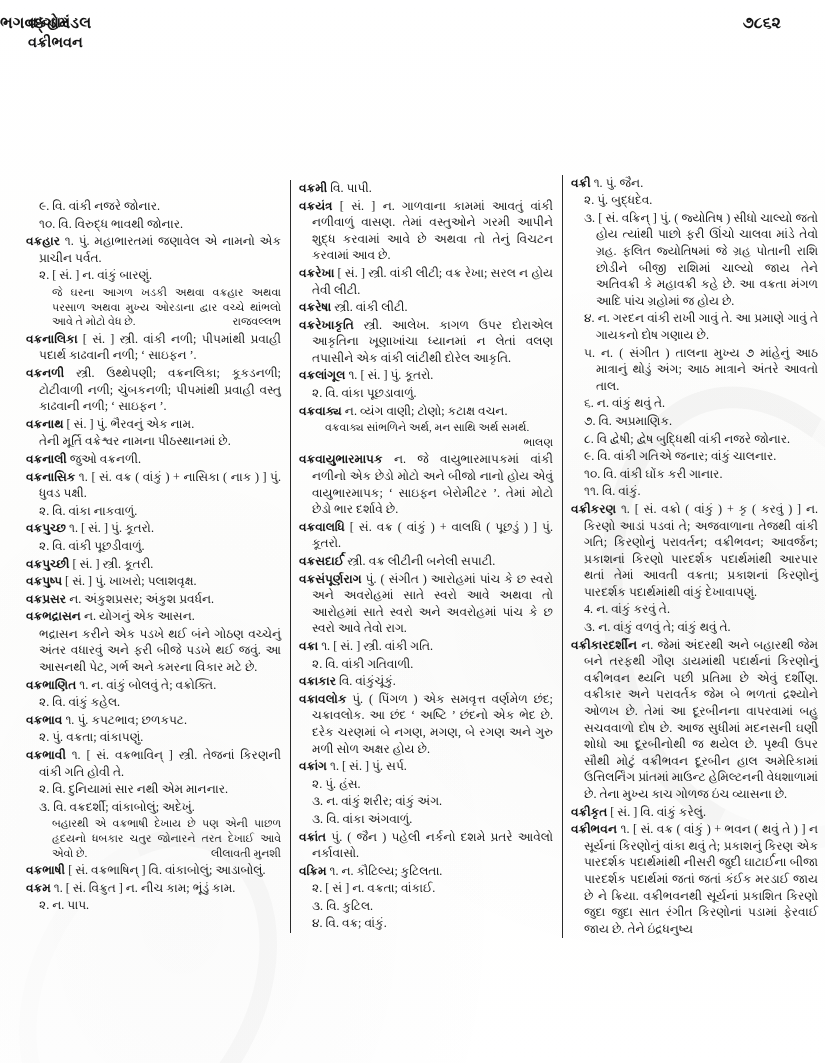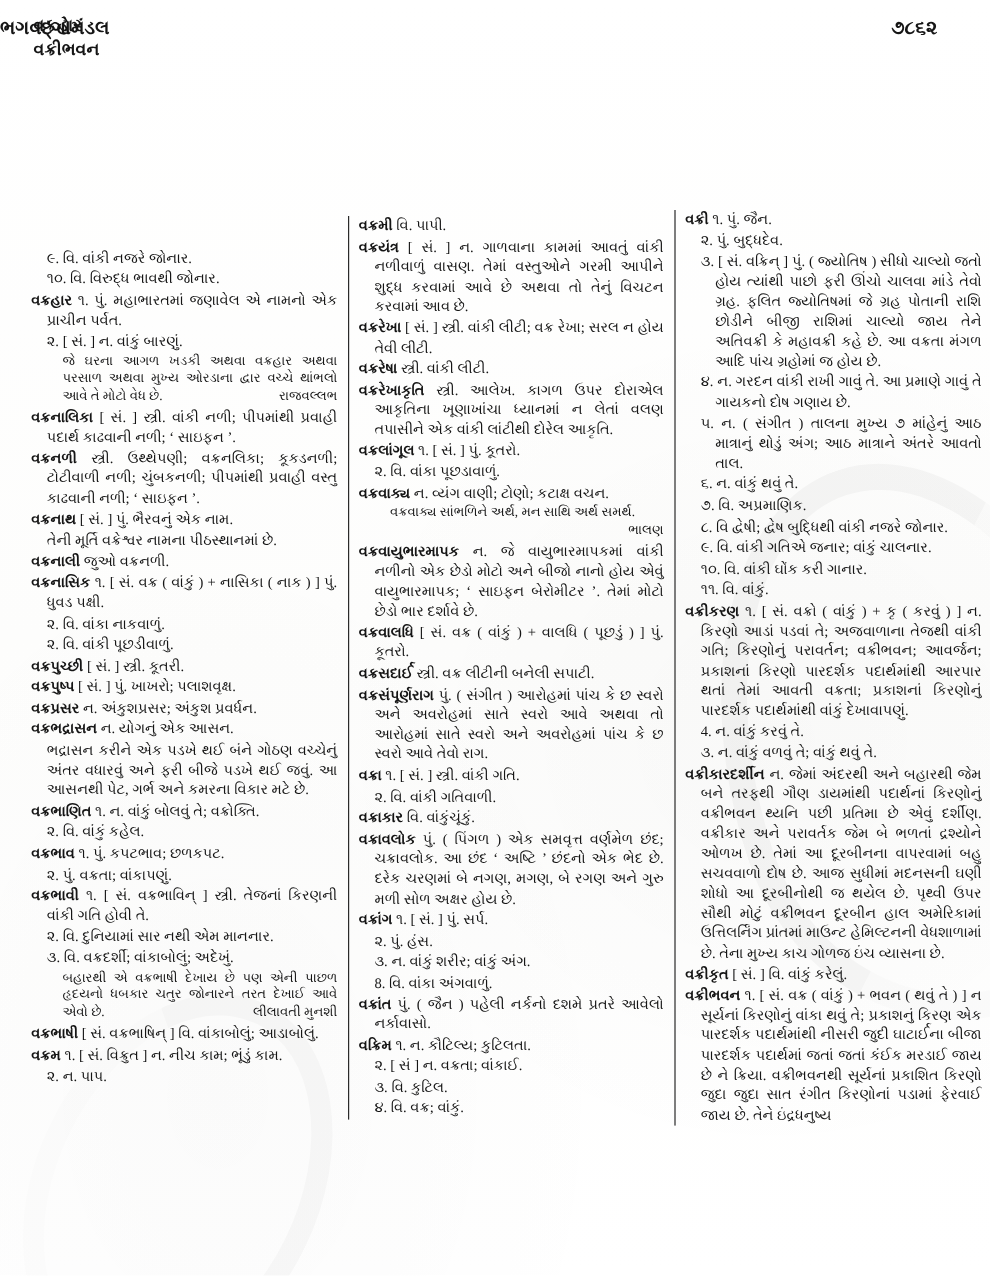--- a/index.html
+++ b/index.html
@@ -119,20 +119,21 @@
         <p class="p-head"><span class="hw">વક્રહાર</span><span> ૧. પું. મહાભારતમાં જણાવેલ એ નામનો એક પ્રાચીન પર્વત.</span></p>
         <p class="p-sense">૨. [ સં. ] ન. વાંકું બારણું.</p>
         <p class="p-quote"><span>જે ઘરના આગળ ખડકી અથવા વક્રહાર અથવા પરસાળ અથવા મુખ્ય ઓરડાના દ્વાર વચ્ચે થાંભલો આવે તે મોટો વેધ છે.</span><span class="src">રાજવલ્લભ</span></p>
         <p class="p-head"><span class="hw">વક્રનાલિકા</span><span> [ સં. ] સ્ત્રી. વાંકી નળી; પીપમાંથી પ્રવાહી પદાર્થ કાઢવાની નળી; ‘ સાઇફન ’.</span></p>
         <p class="p-head"><span class="hw">વક્રનળી</span><span> સ્ત્રી. ઉથ્થેપણી; વક્રનલિકા; કૂકડનળી; ટોટીવાળી નળી; ચુંબકનળી; પીપમાંથી પ્રવાહી વસ્તુ કાઢવાની નળી; ‘ સાઇફન ’.</span></p>
         <p class="p-head"><span class="hw">વક્રનાથ</span><span> [ સં. ] પું. ભૈરવનું એક નામ.</span></p>
         <p class="p-head">તેની મૂર્તિ વક્રેશ્વર નામના પીઠસ્થાનમાં છે.</p>
         <p class="p-head"><span class="hw">વક્રનાલી</span><span> જુઓ વક્રનળી.</span></p>
         <p class="p-head"><span class="hw">વક્રનાસિક</span><span> ૧. [ સં. વક્ર ( વાંકું ) + નાસિકા ( નાક ) ] પું. ધુવડ પક્ષી.</span></p>
         <p class="p-sense">૨. વિ. વાંકા નાકવાળું.</p>
+        <p class="p-head"><span class="hw">વક્રપુચ્છ</span><span> ૧. [ સં. ] પું. કૂતરો.</span></p>
         <p class="p-sense">૨. વિ. વાંકી પૂછડીવાળું.</p>
         <p class="p-head"><span class="hw">વક્રપુચ્છી</span><span> [ સં. ] સ્ત્રી. કૂતરી.</span></p>
         <p class="p-head"><span class="hw">વક્રપુષ્પ</span><span> [ સં. ] પું. ખાખરો; પલાશવૃક્ષ.</span></p>
         <p class="p-head"><span class="hw">વક્રપ્રસર</span><span> ન. અંકુશપ્રસર; અંકુશ પ્રવર્ધન.</span></p>
         <p class="p-head"><span class="hw">વક્રભદ્રાસન</span><span> ન. યોગનું એક આસન.</span></p>
         <p class="p-head">ભદ્રાસન કરીને એક પડખે થઈ બંને ગોઠણ વચ્ચેનું અંતર વધારવું અને ફરી બીજે પડખે થઈ જવું. આ આસનથી પેટ, ગર્ભ અને કમરના વિકાર મટે છે.</p>
         <p class="p-head"><span class="hw">વક્રભાણિત</span><span> ૧. ન. વાંકું બોલવું તે; વક્રોક્તિ.</span></p>
         <p class="p-sense">૨. વિ. વાંકું કહેલ.</p>
         <p class="p-head"><span class="hw">વક્રભાવ</span><span> ૧. પું. કપટભાવ; છળકપટ.</span></p>
         <p class="p-sense">૨. પું. વક્રતા; વાંકાપણું.</p>
@@ -158,21 +159,21 @@
         <p class="p-head"><span class="hw">વક્રવાલધિ</span><span> [ સં. વક્ર ( વાંકું ) + વાલધિ ( પૂછડું ) ] પું. કૂતરો.</span></p>
         <p class="p-head"><span class="hw">વક્રસદાર્ઈ</span><span> સ્ત્રી. વક્ર લીટીની બનેલી સપાટી.</span></p>
         <p class="p-head"><span class="hw">વક્રસંપૂર્ણરાગ</span><span> પું. ( સંગીત ) આરોહમાં પાંચ કે છ સ્વરો અને અવરોહમાં સાતે સ્વરો આવે અથવા તો આરોહમાં સાતે સ્વરો અને અવરોહમાં પાંચ કે છ સ્વરો આવે તેવો રાગ.</span></p>
         <p class="p-head"><span class="hw">વક્રા</span><span> ૧. [ સં. ] સ્ત્રી. વાંકી ગતિ.</span></p>
         <p class="p-sense">૨. વિ. વાંકી ગતિવાળી.</p>
         <p class="p-head"><span class="hw">વક્રાકાર</span><span> વિ. વાંકુંચૂંકું.</span></p>
         <p class="p-head"><span class="hw">વક્રાવલોક</span><span> પું. ( પિંગળ ) એક સમવૃત્ત વર્ણમેળ છંદ; ચક્રાવલોક. આ છંદ ‘ અષ્ટિ ’ છંદનો એક ભેદ છે. દરેક ચરણમાં બે નગણ, મગણ, બે રગણ અને ગુરુ મળી સોળ અક્ષર હોય છે.</span></p>
         <p class="p-head"><span class="hw">વક્રાંગ</span><span> ૧. [ સં. ] પું. સર્પ.</span></p>
         <p class="p-sense">૨. પું. હંસ.</p>
         <p class="p-sense">૩. ન. વાંકું શરીર; વાંકું અંગ.</p>
-        <p class="p-sense">8. વિ. વાંકા અંગવાળું.</p>
+        <p class="p-sense">૩. વિ. વાંકા અંગવાળું.</p>
         <p class="p-head"><span class="hw">વક્રાંત</span><span> પું. ( જૈન ) પહેલી નર્કનો દશમે પ્રતરે આવેલો નર્કાવાસો.</span></p>
         <p class="p-head"><span class="hw">વક્રિમ</span><span> ૧. ન. કૌટિલ્ય; કુટિલતા.</span></p>
         <p class="p-sense">૨. [ સં ] ન. વક્રતા; વાંકાઈ.</p>
         <p class="p-sense">૩. વિ. કુટિલ.</p>
         <p class="p-sense">૪. વિ. વક્ર; વાંકું.</p>
       </div>
     <div class="col c3">
         <p class="p-head"><span class="hw">વક્રી</span><span> ૧. પું. જૈન.</span></p>
         <p class="p-sense">૨. પું. બુદ્ધદેવ.</p>
         <p class="p-sense">૩. [ સં. વક્રિન્ ] પું. ( જ્યોતિષ ) સીધો ચાલ્યો જતો હોય ત્યાંથી પાછો ફરી ઊંચો ચાલવા માંડે તેવો ગ્રહ. ફલિત જ્યોતિષમાં જે ગ્રહ પોતાની રાશિ છોડીને બીજી રાશિમાં ચાલ્યો જાય તેને અતિવક્રી કે મહાવક્રી કહે છે. આ વક્રતા મંગળ આદિ પાંચ ગ્રહોમાં જ હોય છે.</p>

